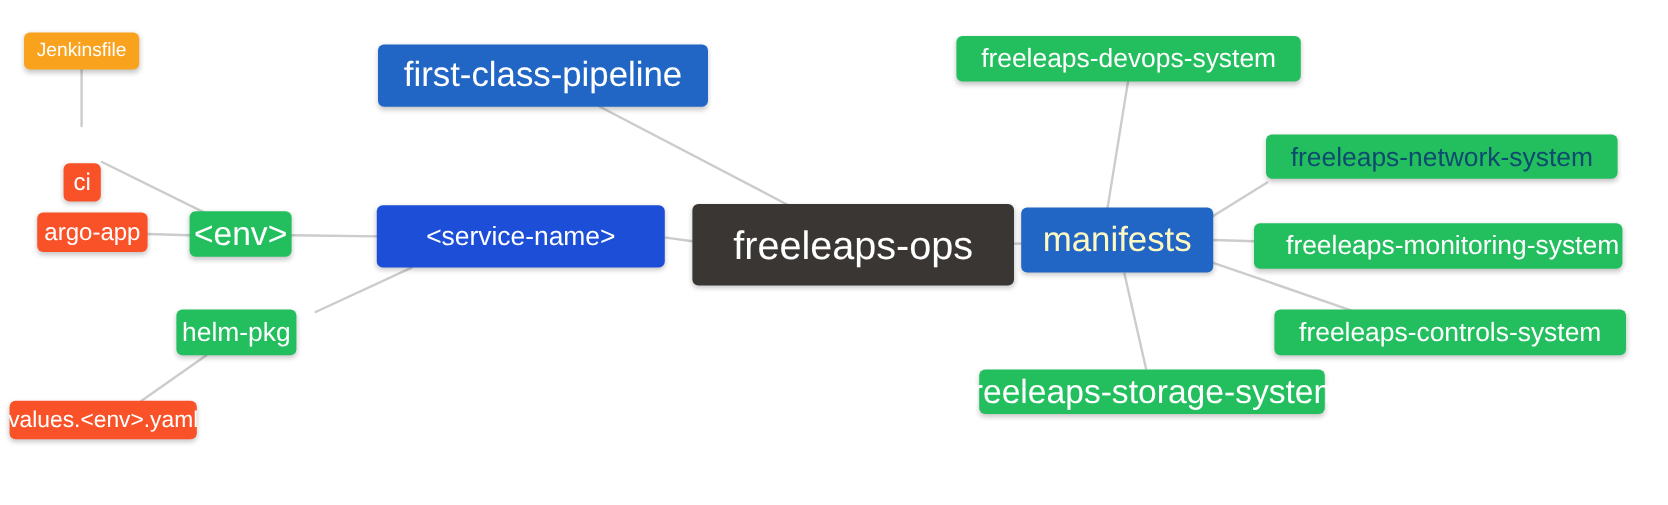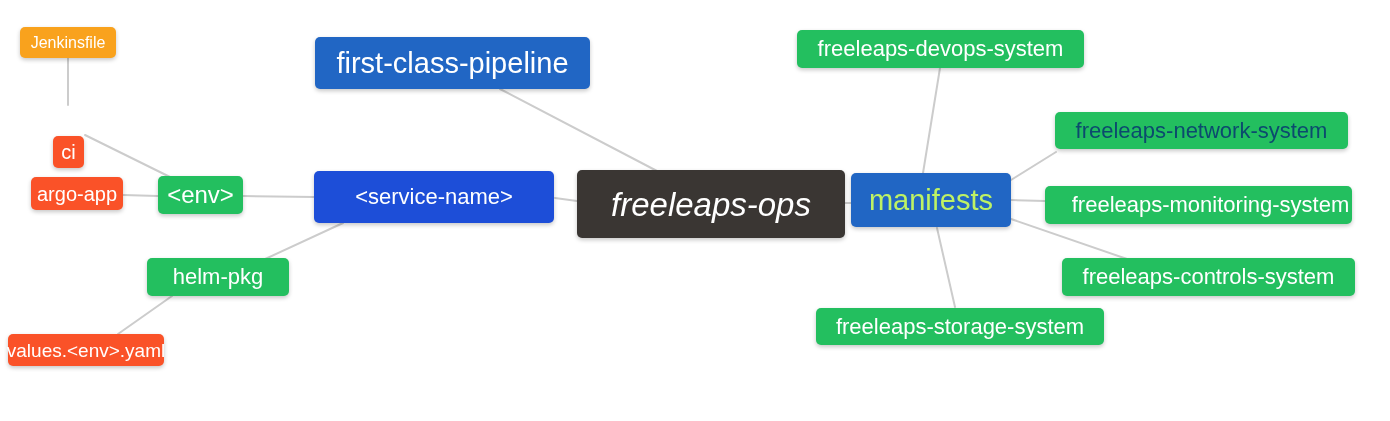--- a/index.html
+++ b/index.html
@@ -54,26 +54,26 @@
       <line x1="923" y1="173" x2="940" y2="68" stroke="#cccccc" stroke-width="2" stroke-linecap="round"></line>
       <line x1="1011" y1="180" x2="1056" y2="152" stroke="#cccccc" stroke-width="2" stroke-linecap="round"></line>
       <line x1="1011" y1="200" x2="1045" y2="201" stroke="#cccccc" stroke-width="2" stroke-linecap="round"></line>
       <line x1="1011" y1="219" x2="1127" y2="259" stroke="#cccccc" stroke-width="2" stroke-linecap="round"></line>
       <line x1="937" y1="228" x2="955" y2="307" stroke="#cccccc" stroke-width="2" stroke-linecap="round"></line>
     </svg>
   <div id="nodes">
       <div class="node" style="left: 20px; top: 27px; width: 96px; height: 31px; font-size: 16px; background: rgb(249, 162, 29); color: rgb(255, 255, 255);">Jenkinsfile</div>
       <div class="node" style="left: 53px; top: 105px; width: 31px; height: 32px; font-size: 20px; background: rgb(250, 82, 40); color: rgb(255, 255, 255); margin-top: 31px;">ci</div>
       <div class="node" style="left: 31px; top: 177px; width: 92px; height: 33px; font-size: 20px; background: rgb(250, 82, 40); color: rgb(255, 255, 255);">argo-app</div>
-      <div class="node" style="left: 158px; top: 176px; width: 85px; height: 38px; font-size: 24px; background: rgb(35, 191, 95); color: rgb(255, 255, 255); text-align: center;">&lt;env&gt;</div>
-      <div class="node" style="left: 147px; top: 258px; width: 142px; height: 38px; font-size: 22px; background: rgb(35, 191, 95); color: rgb(255, 255, 255);">helm-pkg</div>
+      <div class="node" style="left: 158px; top: 176px; width: 85px; height: 38px; font-size: 28px; background: rgb(35, 191, 95); color: rgb(255, 255, 255); text-align: center;">&lt;env&gt;</div>
+      <div class="node" style="left: 147px; top: 258px; width: 100px; height: 38px; font-size: 22px; background: rgb(35, 191, 95); color: rgb(255, 255, 255);">helm-pkg</div>
       <div class="node" style="left: 8px; top: 334px; width: 156px; height: 32px; font-size: 19px; background: rgb(250, 82, 40); color: rgb(255, 255, 255);">values.&lt;env&gt;.yaml</div>
       <div class="node" style="left: 315px; top: 37px; width: 275px; height: 52px; font-size: 29px; background: rgb(33, 102, 196); color: rgb(255, 255, 255);">first-class-pipeline</div>
       <div class="node" style="left: 314px; top: 171px; width: 240px; height: 52px; font-size: 22px; background: #1d4ed8; color: rgb(255, 255, 255);">&lt;service-name&gt;</div>
-      <div class="node" style="left: 577px; top: 170px; width: 268px; height: 68px; font-size: 33px; background: rgb(58, 54, 51); color: rgb(255, 255, 255); font-style: italic;">freeleaps-ops</div>
-      <div class="node" style="left: 851px; top: 173px; width: 160px; height: 54px; font-size: 29px; background: rgb(33, 102, 196); color: #bef264;">manifests</div>
+      <div class="node" style="left: 577px; top: 170px; width: 268px; height: 68px; font-size: 33px; background: rgb(58, 54, 51); color: rgb(255, 255, 255);">freeleaps-ops</div>
+      <div class="node" style="left: 851px; top: 173px; width: 160px; height: 54px; font-size: 29px; background: rgb(33, 102, 196); color: #fef9c3;">manifests</div>
       <div class="node" style="left: 797px; top: 30px; width: 287px; height: 38px; font-size: 22px; background: rgb(35, 191, 95); color: rgb(255, 255, 255);">freeleaps-devops-system</div>
       <div class="node" style="left: 1055px; top: 112px; width: 293px; height: 37px; font-size: 22px; background: rgb(35, 191, 95); color: #0c4a6e;">freeleaps-network-system</div>
       <div class="node" style="left: 1045px; top: 186px; width: 307px; height: 38px; font-size: 22px; background: rgb(35, 191, 95); color: rgb(255, 255, 255); padding-left: 24px;">freeleaps-monitoring-system</div>
       <div class="node" style="left: 1062px; top: 258px; width: 293px; height: 38px; font-size: 22px; background: rgb(35, 191, 95); color: rgb(255, 255, 255);">freeleaps-controls-system</div>
-      <div class="node" style="left: 816px; top: 308px; width: 288px; height: 37px; font-size: 22px; background: rgb(35, 191, 95); color: rgb(255, 255, 255);">freeleaps-storage-system</div>
+      <div class="node" style="left: 816px; top: 308px; width: 288px; height: 37px; font-size: 28px; background: rgb(35, 191, 95); color: rgb(255, 255, 255);">freeleaps-storage-system</div>
     </div>
 </div>
 
 </body></html>

